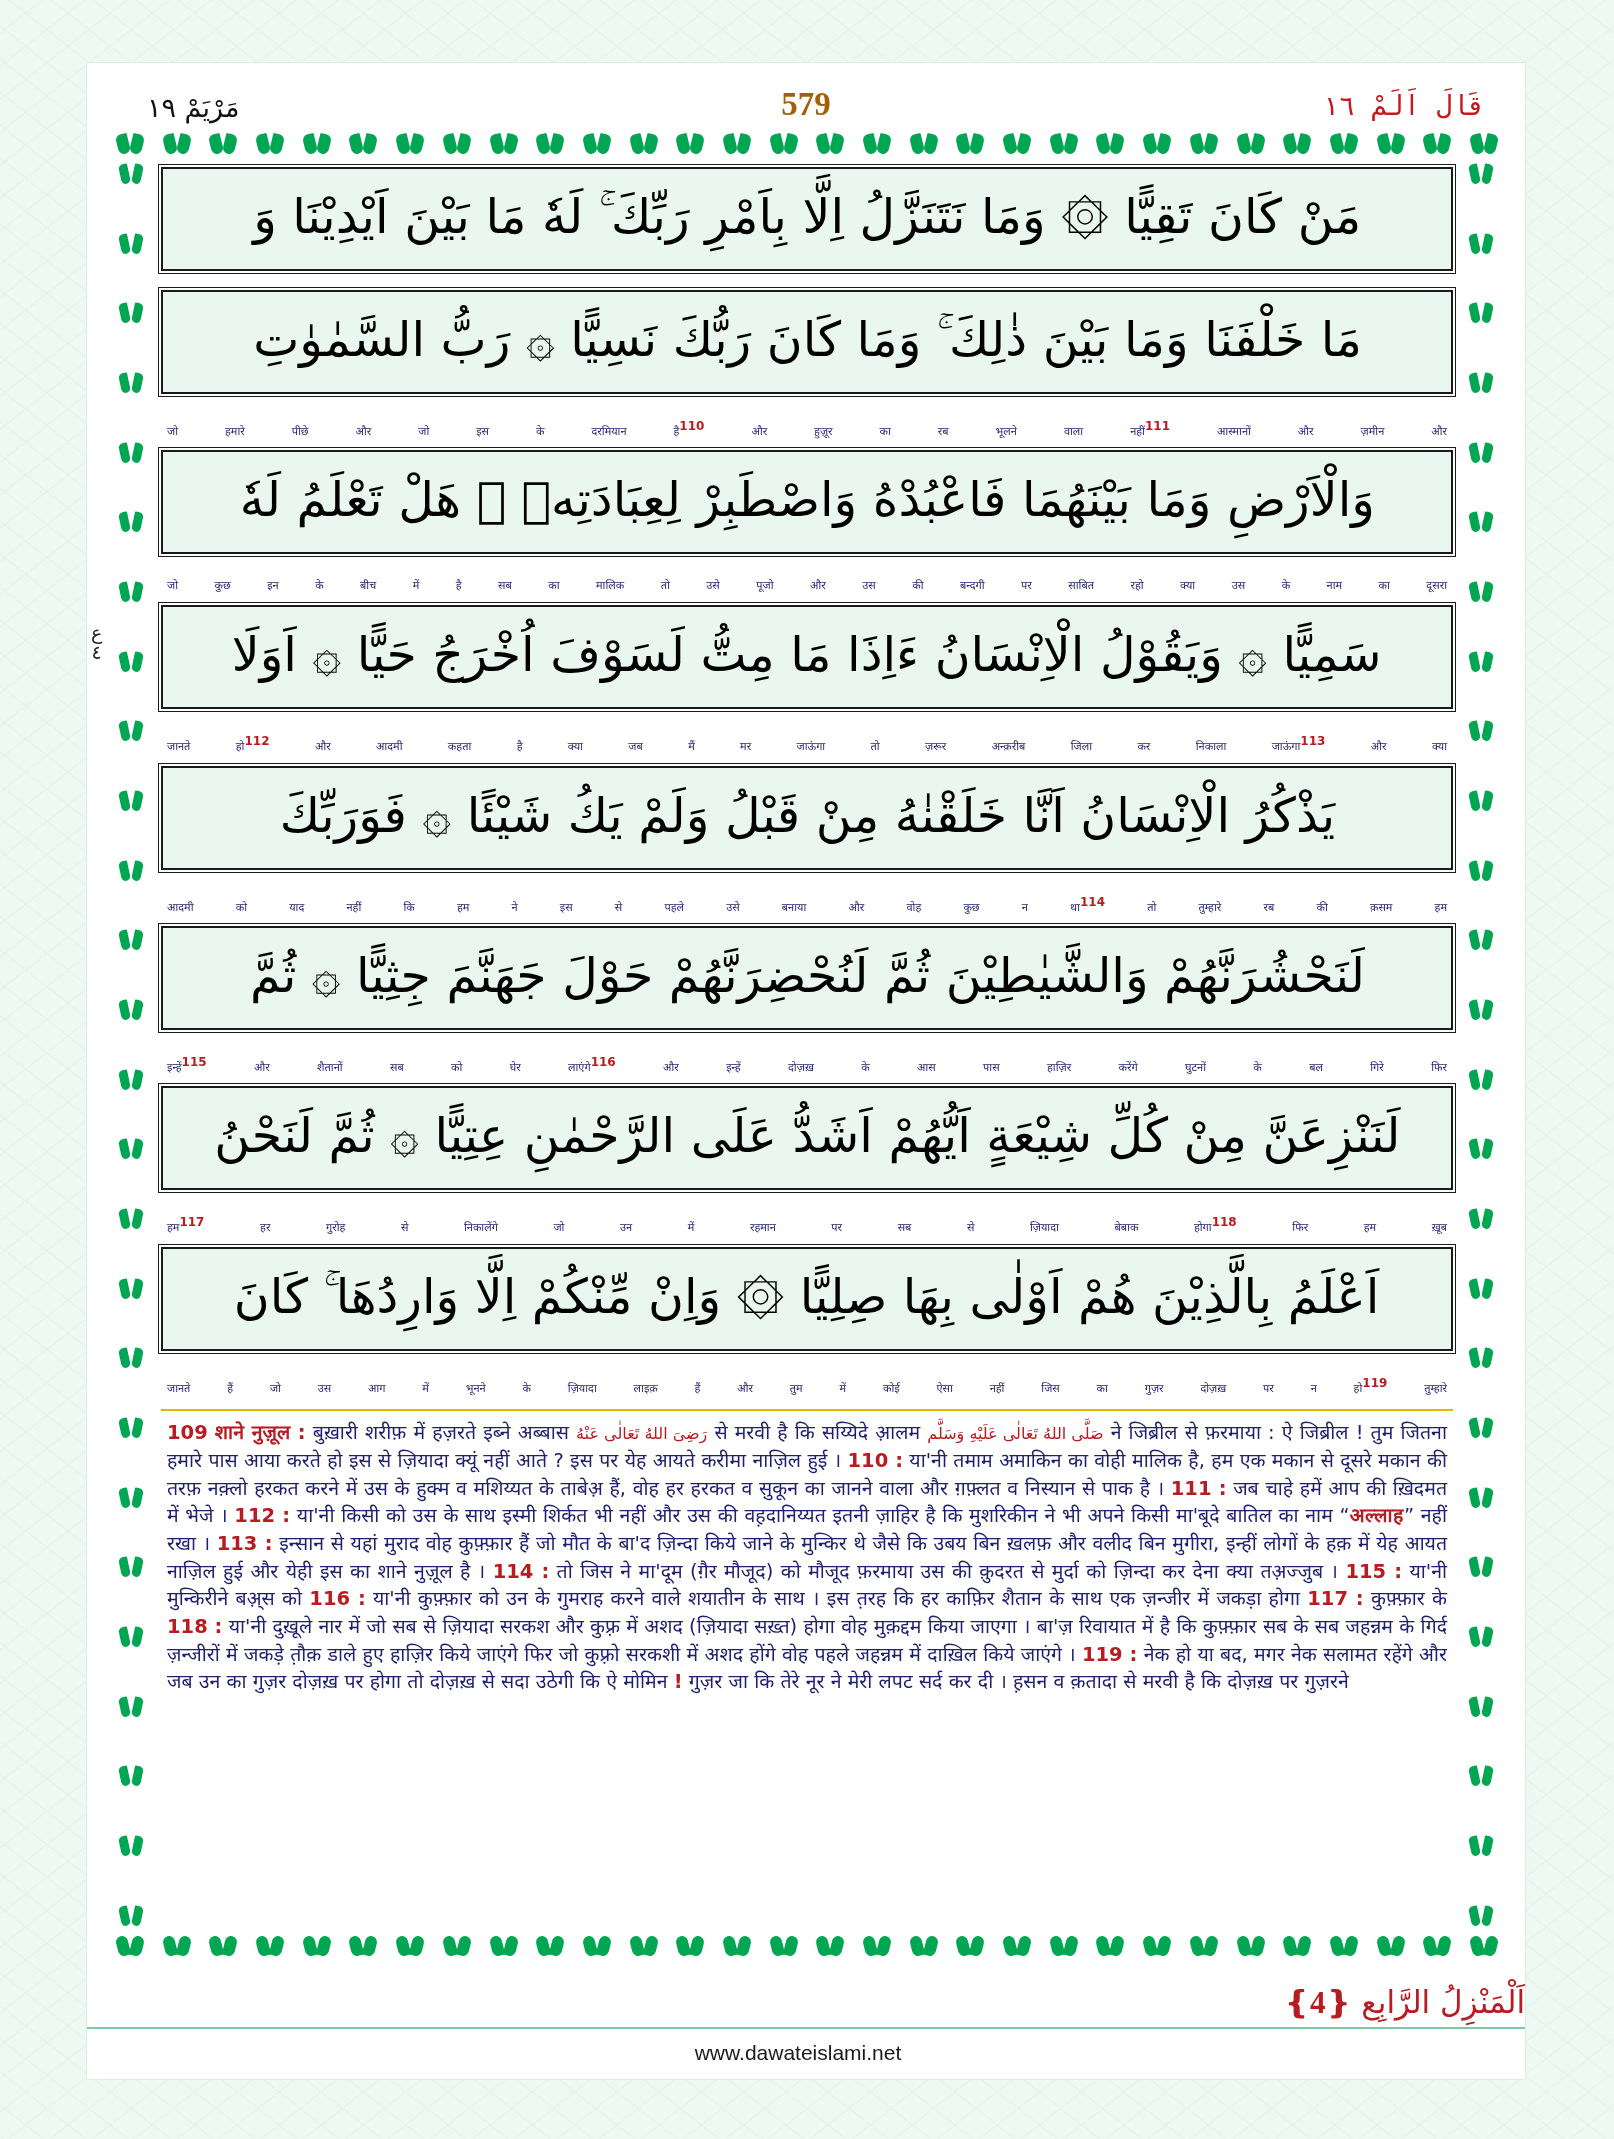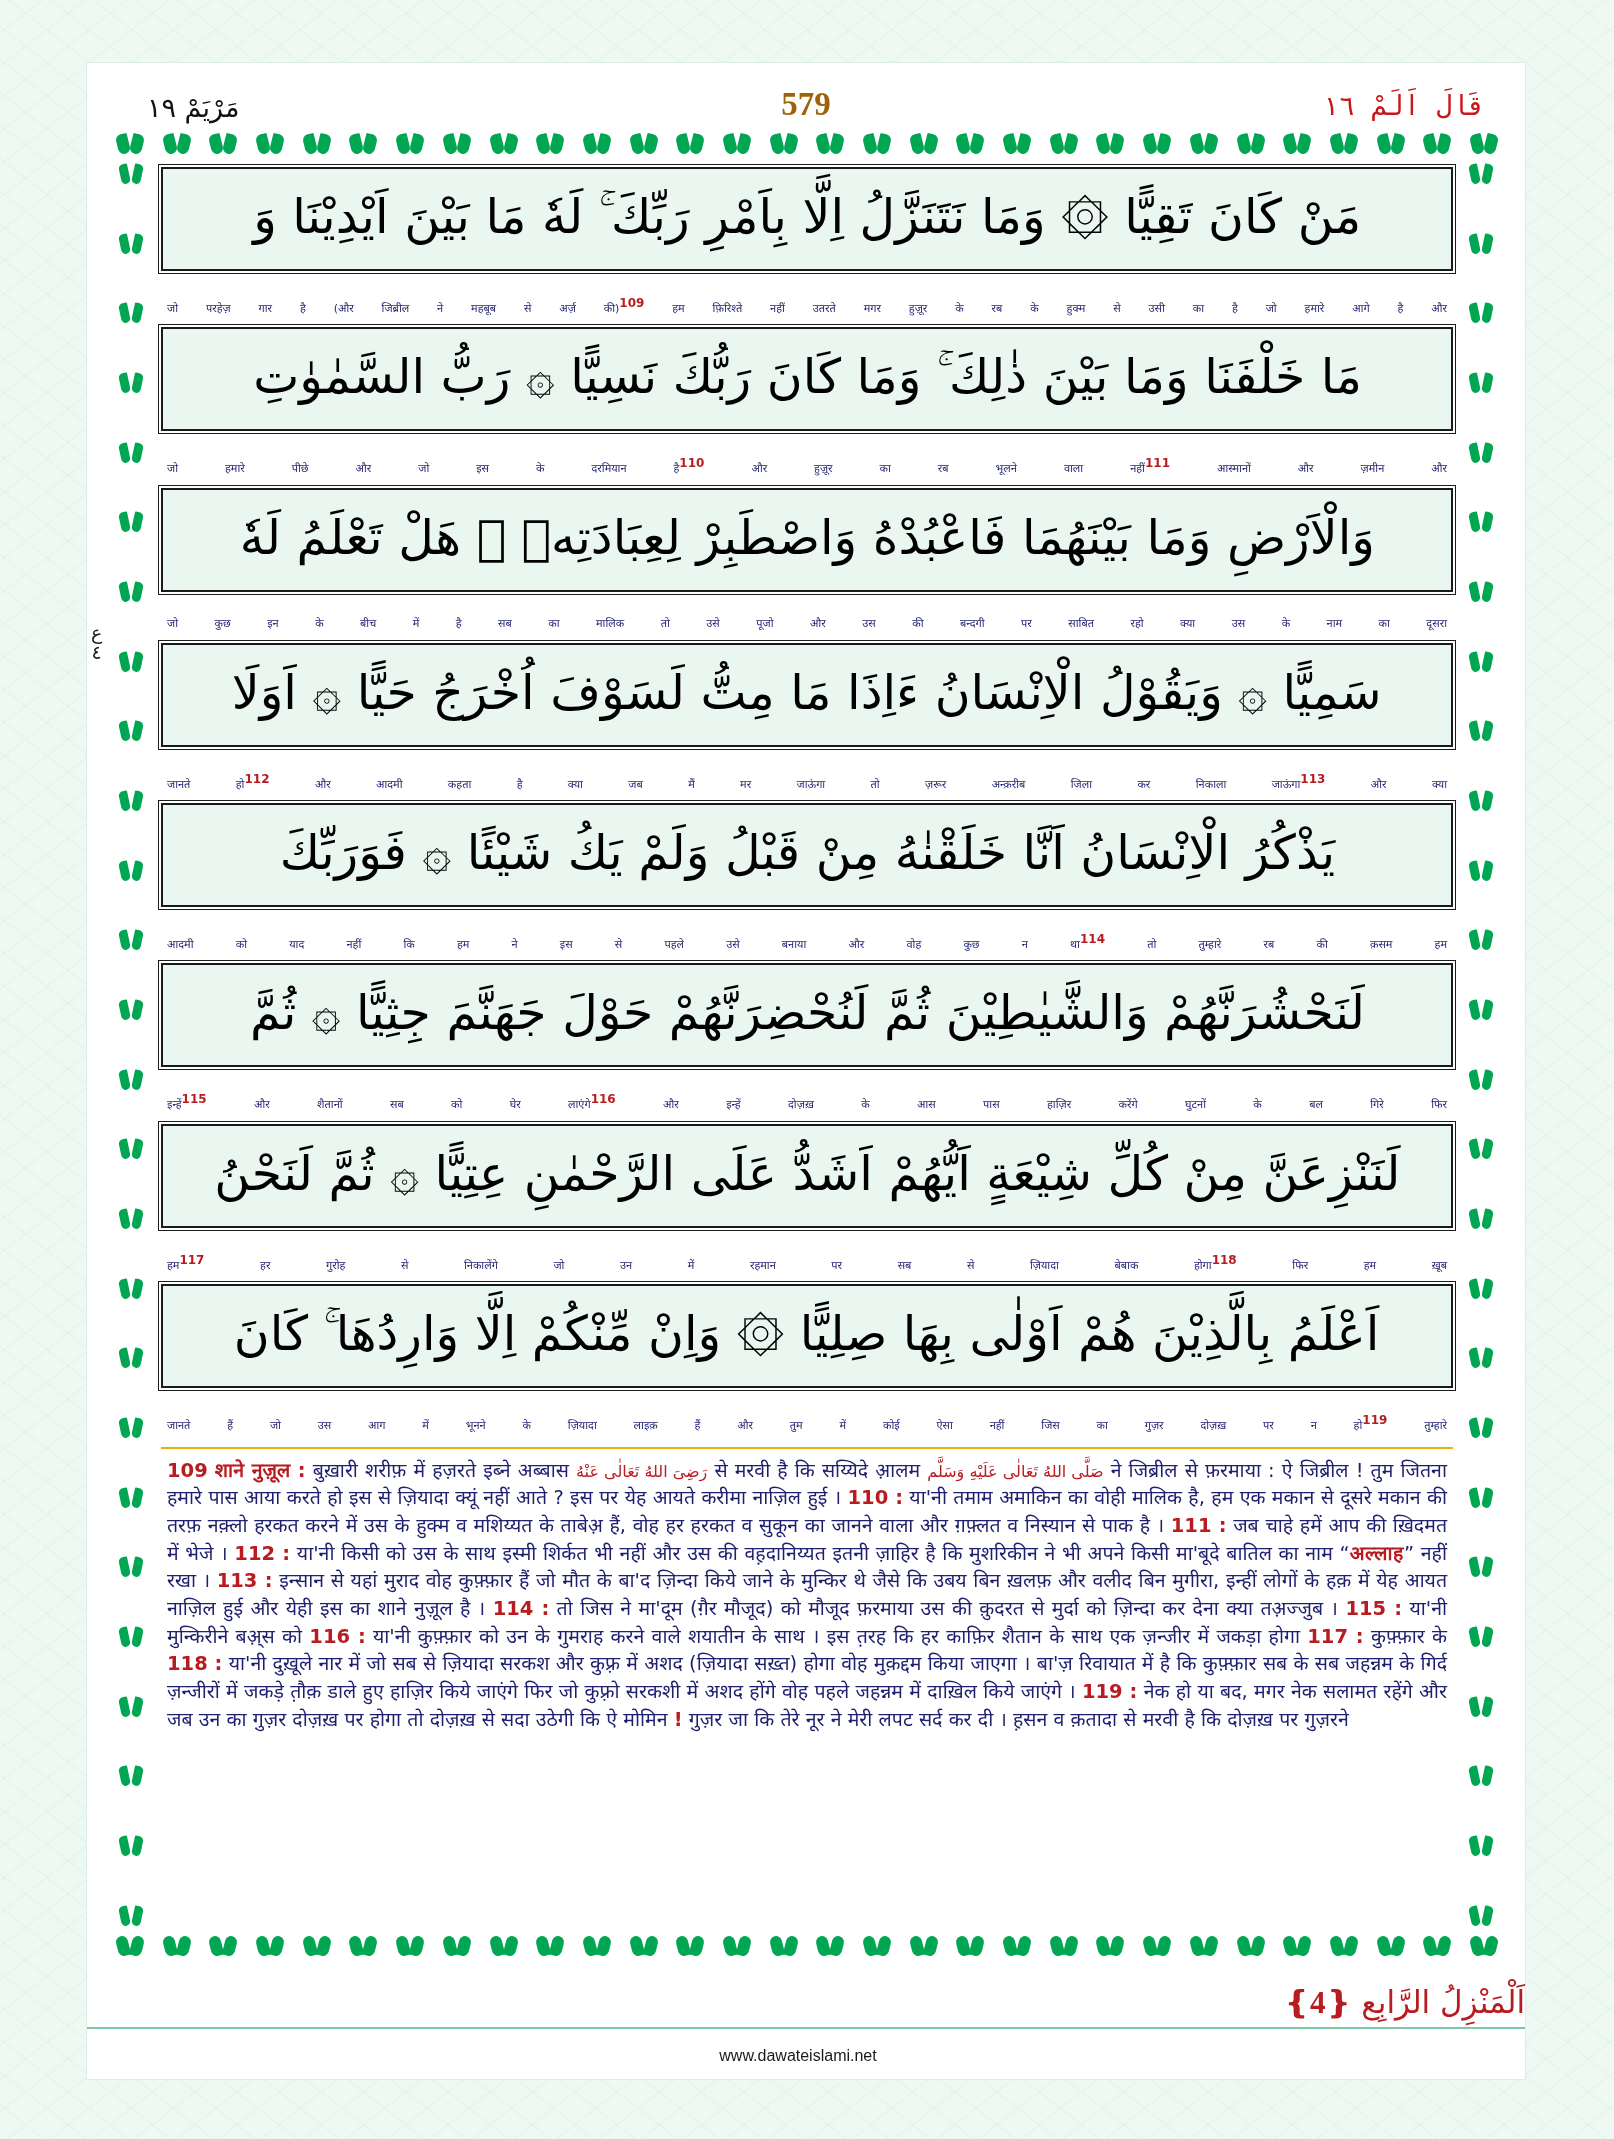--- a/index.html
+++ b/index.html
@@ -207,21 +207,21 @@
     letter-spacing: .5px;
   }
   #footer-manzil .num {
     font-family: "Liberation Serif", serif;
     font-weight: 700; color: #b81b20;
   }
   #footer-url {
     position: absolute; left: 0; right: 16px; bottom: 14px;
     text-align: center;
     font-family: "Liberation Sans", sans-serif;
-    font-size: 16px; color: #1a1a1a;
+    font-size: 21px; color: #1a1a1a;
   }
   .footer-rule {
     position: absolute; left: 0; right: 0; bottom: 50px;
     height: 2px; background: #7ec9a5;
   }
 </style>
 </head>
 <body>
 
 <div id="page">
@@ -361,21 +361,20 @@
     <div id="ruku-marker">
         <div>ع</div>
         <div>٤</div>
       </div>
 
     <div id="content">
       <div id="verse-list">
           <div class="ayah-box">
             <div class="ayah-text">مَنْ كَانَ تَقِيًّا ۞ وَمَا نَتَنَزَّلُ اِلَّا بِاَمْرِ رَبِّكَ ۚ لَهٗ مَا بَيْنَ اَيْدِيْنَا وَ</div>
           </div>
-          <div class="tr-line" style="font-size: 11px;">जो परहेज़ गार है (और जिब्रील ने महबूब से अर्ज़ की)<sup>109</sup> हम फ़िरिश्ते नहीं उतरते मगर हुज़ूर के रब के हुक्म से उसी का है जो हमारे आगे है और</div>
           <div class="ayah-box">
             <div class="ayah-text">مَا خَلْفَنَا وَمَا بَيْنَ ذٰلِكَ ۚ وَمَا كَانَ رَبُّكَ نَسِيًّا ۞ رَبُّ السَّمٰوٰتِ</div>
           </div>
           <div class="tr-line" style="font-size: 11px;">जो हमारे पीछे और जो इस के दरमियान है<sup>110</sup> और हुज़ूर का रब भूलने वाला नहीं<sup>111</sup> आस्मानों और ज़मीन और</div>
           <div class="ayah-box">
             <div class="ayah-text">وَالْاَرْضِ وَمَا بَيْنَهُمَا فَاعْبُدْهُ وَاصْطَبِرْ لِعِبَادَتِهٖ ۗ هَلْ تَعْلَمُ لَهٗ</div>
           </div>
           <div class="tr-line" style="font-size: 11px;">जो कुछ इन के बीच में है सब का मालिक तो उसे पूजो और उस की बन्दगी पर साबित रहो क्या उस के नाम का दूसरा</div>
           <div class="ayah-box">
             <div class="ayah-text">سَمِيًّا ۞ وَيَقُوْلُ الْاِنْسَانُ ءَاِذَا مَا مِتُّ لَسَوْفَ اُخْرَجُ حَيًّا ۞ اَوَلَا</div>

